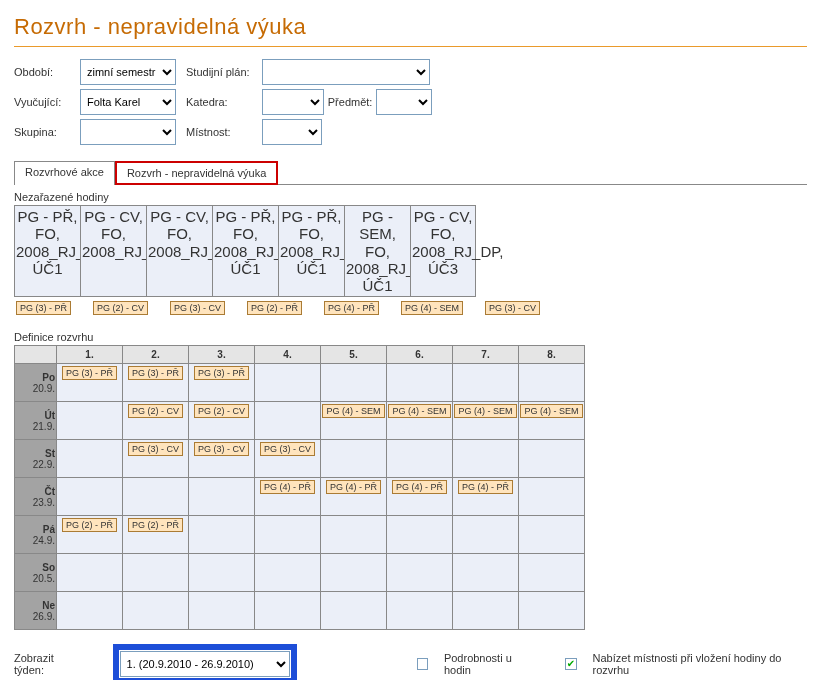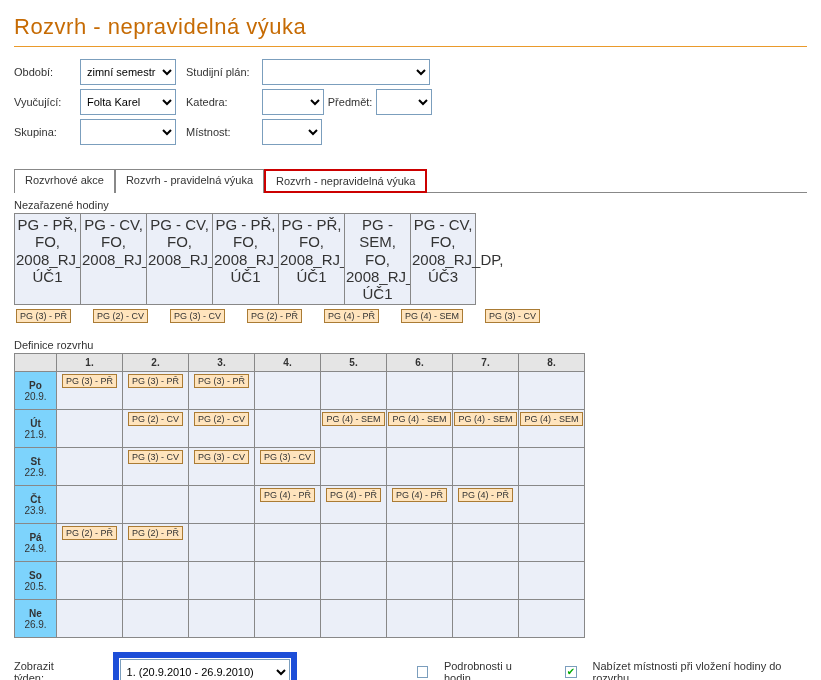--- a/index.html
+++ b/index.html
@@ -2,36 +2,36 @@
 <html><head>
 <meta charset="utf-8">
 <style>
   * { box-sizing: border-box; }
   body { font-family: Verdana, Arial, sans-serif; font-size: 11px; color: #333; margin: 0; padding: 14px; background: #fff; }
   h1 { font-size: 22px; font-weight: normal; color: #c66b04; margin: 0 0 6px 0; letter-spacing: .5px; }
   .hr { border-top: 1px solid #ea9a2b; margin-bottom: 12px; }
   .filters { display: grid; grid-template-columns: 60px 100px 70px 170px 50px 150px; gap: 4px 6px; align-items: center; }
   .filters label { font-size: 11px; }
   select { font-size: 11px; border: 1px solid #7b9ebd; background: #fff; height: 26px; padding: 0 2px; }
-  .tabs { margin-top: 24px; border-bottom: 1px solid #888; display: flex; }
+  .tabs { margin-top: 16px; border-bottom: 1px solid #888; display: flex; }
   .tab { padding: 4px 10px; font-size: 11px; border: 1px solid #888; border-bottom: none; margin-right: 0; margin-bottom: -1px; background: #fff; cursor: pointer; }
   .tab.active { border: 2px solid #c00; border-bottom: 2px solid #c00; }
   .section-title { font-size: 11px; margin: 6px 0 2px 0; }
   .unassigned { display: flex; }
   .ucell { width: 66px; border: 1px solid #888; border-right: none; text-align: center; padding: 2px 1px; font-size: 15px; line-height: 1.15; background: #ebeff8; }
   .ucell:last-child { border-right: 1px solid #888; }
   .lessons-row { margin-top: 4px; display: flex; gap: 22px; padding-left: 2px; }
   .chip { display: inline-block; border: 1px solid #aa7b34; background: #ffe4bd; font-size: 9px; padding: 1px 3px; white-space: nowrap; }
   .def-title { margin-top: 16px; font-size: 11px; }
   table.grid { border-collapse: collapse; margin-top: 2px; }
   table.grid th, table.grid td { border: 1px solid #888; font-size: 10px; text-align: center; }
   table.grid th { background: #e5e5e5; height: 18px; width: 66px; font-weight: bold; }
   table.grid th.rowh { width: 42px; }
   table.grid td { width: 66px; height: 38px; vertical-align: top; padding: 2px 1px; background: #ebeff8; }
-  table.grid td.rowh { width: 42px; background: #7dd3fc; vertical-align: middle; }
+  table.grid td.rowh { width: 42px; background: #a3a3a3; vertical-align: middle; text-align: right; }
   table.grid td.rowh .dow { font-weight: bold; }
   .below { margin-top: 14px; display: flex; align-items: center; gap: 30px; }
   .week-sel-wrap { display: inline-block; border: 6px solid #1d4ed8; padding: 1px; }
   .cb { display: inline-flex; align-items: center; gap: 16px; font-size: 11px; }
   .cb .box { width: 12px; height: 12px; border: 1px solid #7b9ebd; display: inline-flex; align-items: center; justify-content: center; font-size: 10px; line-height: 1; }
   .cb .box.checked { color: #0a0; }
   .btnbar { margin-top: 28px; display: flex; gap: 14px; }
   .btn { border: 1px solid #888; background: #f1f1f1; padding: 3px 10px; font-size: 11px; cursor: pointer; }
   .btn.primary-wrap { border: 2px solid #c00; padding: 1px; background: transparent; }
   .btn.primary-wrap .inner { border: 1px solid #888; background: #f1f1f1; padding: 4px 8px; display: inline-block; font-weight: bold; }
@@ -65,21 +65,20 @@
   <label>Skupina:</label>
   <select style="width:96px"><option></option></select>
   <label>Místnost:</label>
   <select style="width:60px"><option></option></select>
   <span></span>
     <span></span>
 </div>
 
 <div class="tabs">
   <div class="tab">Rozvrhové akce</div>
-  <div class="tab">Rozvrh - pravidelná výuka</div>
   <div class="tab active">Rozvrh - nepravidelná výuka</div>
 </div>
 
 <div class="section-title">Nezařazené hodiny</div>
 <div class="unassigned">
   <div class="ucell">PG - PŘ, FO, 2008_RJ_DP, ÚČ1</div>
   <div class="ucell">PG - CV, FO, 2008_RJ_DP,</div>
   <div class="ucell">PG - CV, FO, 2008_RJ_DP,</div>
   <div class="ucell">PG - PŘ, FO, 2008_RJ_DP, ÚČ1</div>
   <div class="ucell">PG - PŘ, FO, 2008_RJ_DP, ÚČ1</div>

